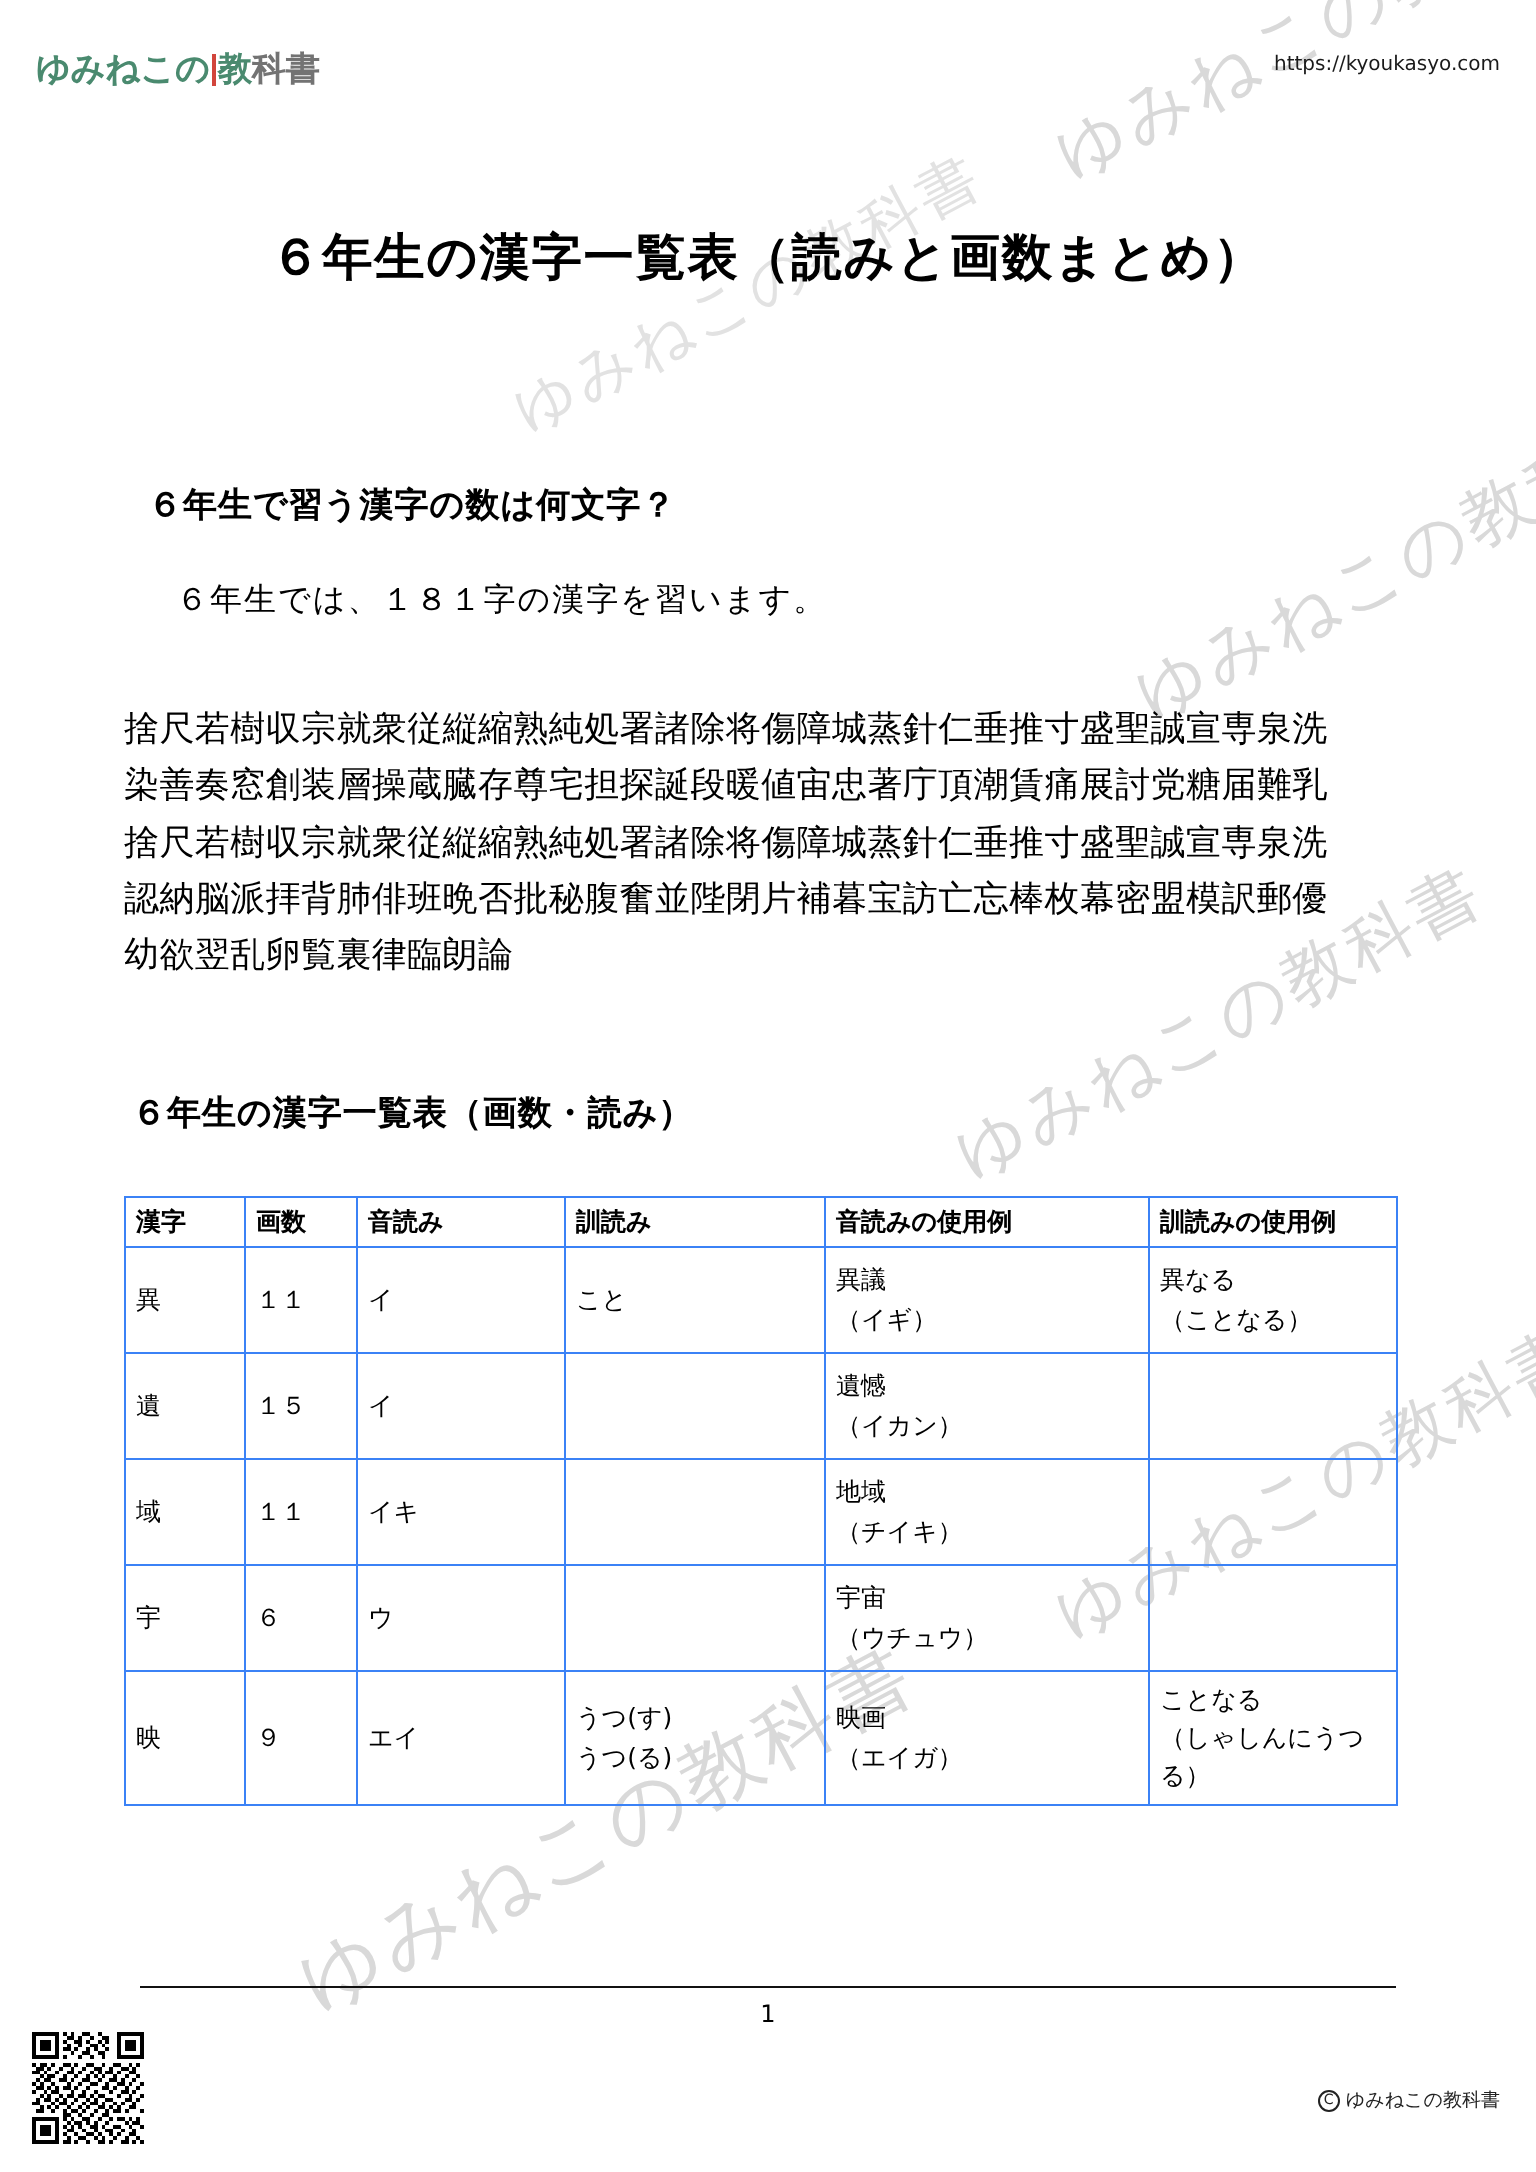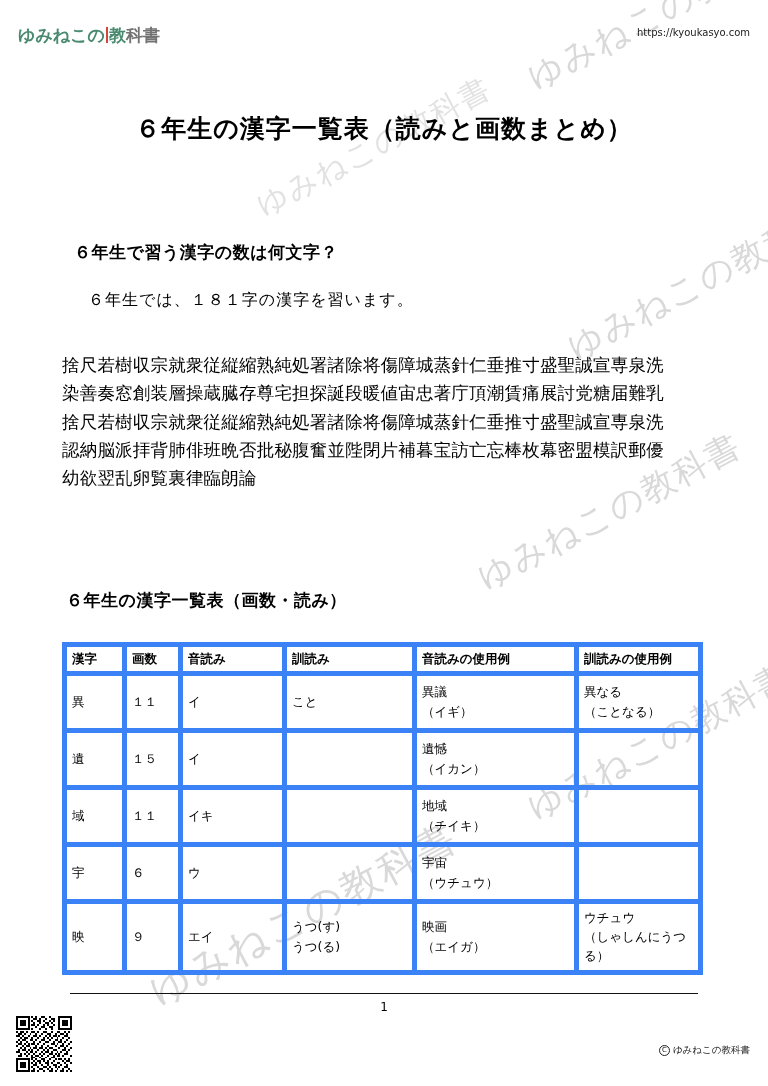--- a/index.html
+++ b/index.html
@@ -96,21 +96,21 @@
     margin: 48px 0 0 0;
     letter-spacing: 1px;
   }
   .section-heading {
     font-size: 17px;
     font-weight: bold;
     margin: 0;
     letter-spacing: 0.5px;
   }
   .h2-kanji-count { margin-top: 96px; padding-left: 12px; }
-  .h2-kanji-table { margin-top: 96px; padding-left: 4px; }
+  .h2-kanji-table { margin-top: 52px; padding-left: 4px; }
   .body-paragraph {
     font-size: 16px;
     margin: 26px 0 0 0;
     padding-left: 26px;
     letter-spacing: 1px;
   }
   .note-paragraph {
     font-size: 13.5px;
     margin: 24px 0 0 0;
     letter-spacing: 0.4px;
@@ -133,21 +133,21 @@
   
   .kanji-table-wrap { margin-top: 30px; }
   table.kanji-table {
     border-collapse: collapse;
     width: 636px;
     table-layout: fixed;
     font-size: 12.5px;
   }
   table.kanji-table th,
   table.kanji-table td {
-    border: 5px solid #3b82f6;
+    border: 1px solid #3b82f6;
     vertical-align: middle;
     padding: 4px 5px;
     text-align: left;
     font-weight: normal;
     line-height: 1.55;
   }
   table.kanji-table thead th {
     font-weight: bold;
     height: 20px;
     padding: 2px 5px;
@@ -338,21 +338,21 @@
             </td>
             <td>
               <span class="cellline">うつ(す)</span>
               <span class="cellline">うつ(る)</span>
             </td>
             <td>
               <span class="cellline">映画</span>
               <span class="cellline">（エイガ）</span>
             </td>
             <td>
-              <span class="cellline">ウチュウ</span>
+              <span class="cellline">ことなる</span>
               <span class="cellline">（しゃしんにうつる）</span>
             </td>
           </tr>
         </tbody>
       </table>
     </div>
 
   </div>
 
   <div class="footer-rule"></div>

